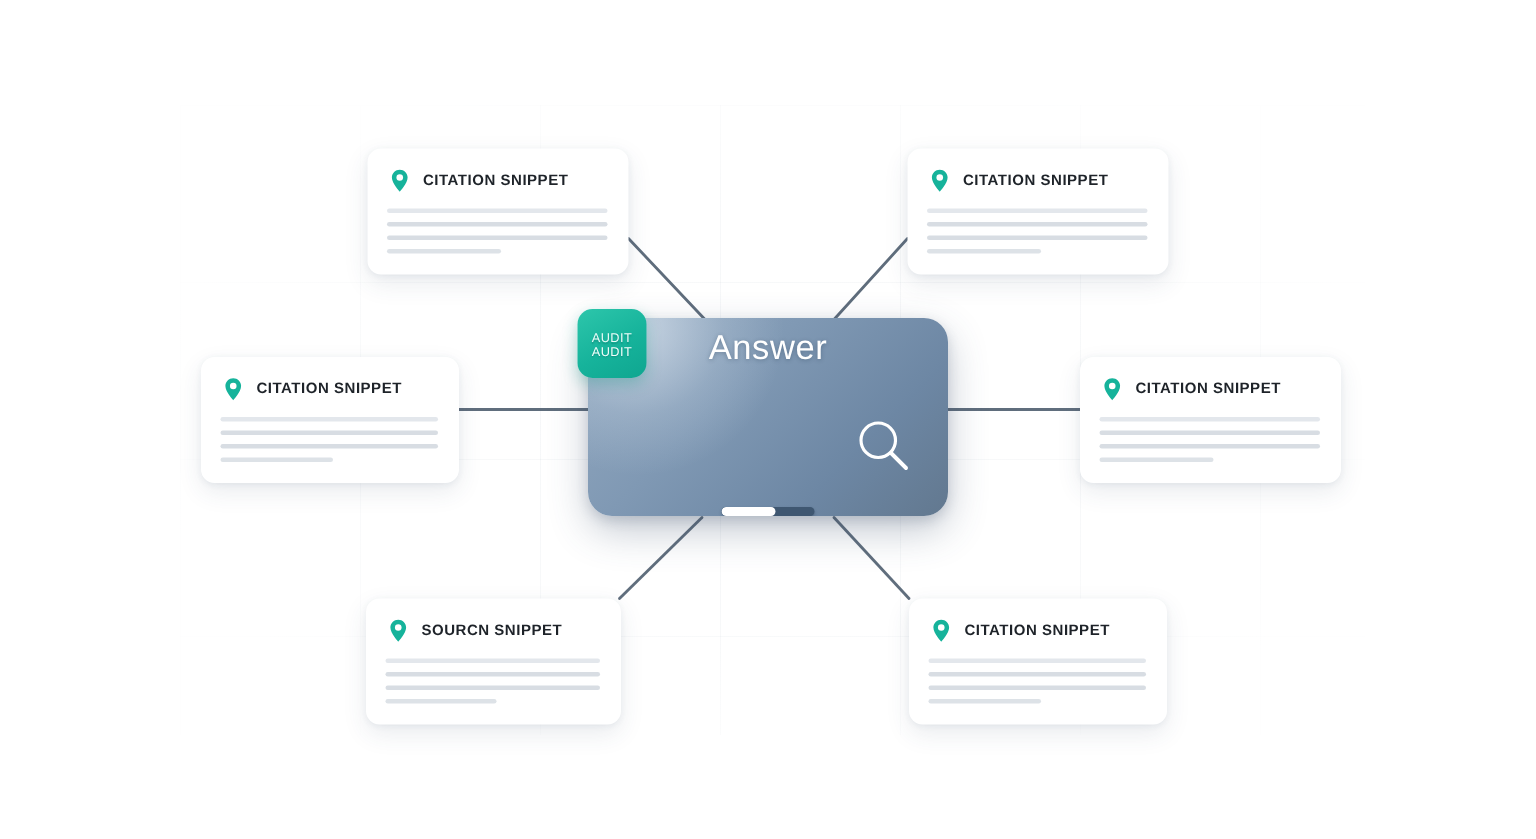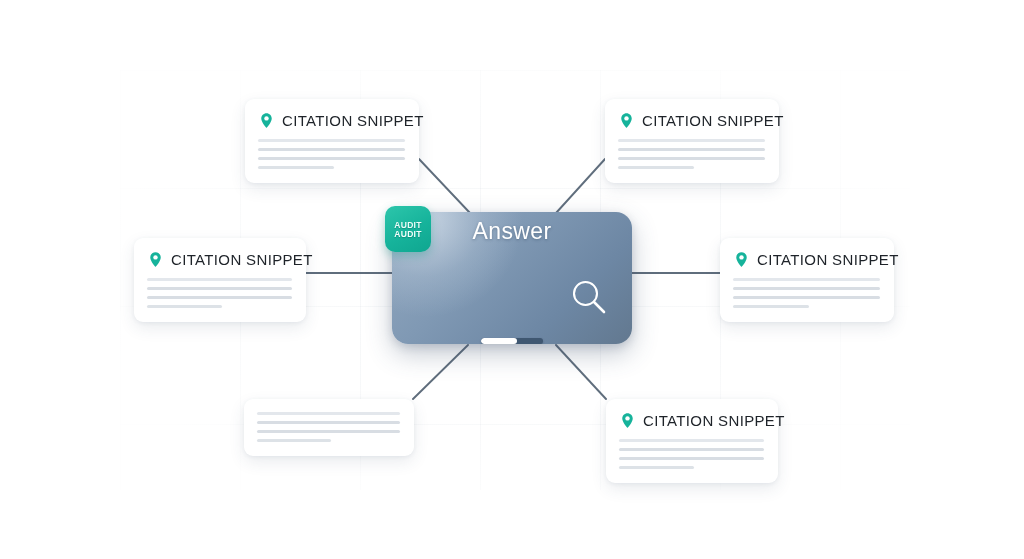--- a/index.html
+++ b/index.html
@@ -127,21 +127,21 @@
     box-shadow: 0 4px 10px rgba(20,150,130,0.32);
     display: flex;
     flex-direction: column;
     align-items: center;
     justify-content: center;
     overflow: hidden;
   }
   .audit-line {
     color: #eafcf8;
     font-size: 8.5px;
-    font-weight: 700;
+    font-weight: 400;
     letter-spacing: 0.3px;
     line-height: 10px;
     text-shadow: 0 1px 1px rgba(0,90,80,0.35);
   }
   .audit-line.second { margin-top: -1px; color: #f2fffc; }
 
   
   .snippet {
     position: absolute;
     background: #ffffff;
@@ -152,22 +152,22 @@
     padding: 13px 14px 14px 13px;
   }
   .snippet-head {
     display: flex;
     align-items: center;
     gap: 7px;
     margin-bottom: 10px;
   }
   .pin-icon { width: 17px; height: 17px; flex: 0 0 auto; display: block; }
   .snippet-title {
-    font-size: 15px;
-    font-weight: 400;
+    font-size: 10px;
+    font-weight: 700;
     color: #1e2329;
     letter-spacing: 0.35px;
     white-space: nowrap;
   }
   .snippet-lines { display: flex; flex-direction: column; gap: 6px; }
   .line {
     height: 3px;
     border-radius: 2px;
     background: #d8dde3;
   }
@@ -280,20 +280,27 @@
     </div>
     <div class="snippet-lines">
       <div class="line l-soft"></div>
       <div class="line l-full"></div>
       <div class="line l-full"></div>
       <div class="line l-short"></div>
     </div>
   </div>
 
   <div class="snippet" id="card-bl">
+    <div class="snippet-head">
+      <svg class="pin-icon" viewBox="0 0 24 24">
+        <path d="M12 1.6c-4.1 0-7.4 3.3-7.4 7.4 0 5.4 7.4 13.4 7.4 13.4s7.4-8 7.4-13.4c0-4.1-3.3-7.4-7.4-7.4z" fill="#16b39b"></path>
+        <circle cx="12" cy="9" r="3.1" fill="#ffffff"></circle>
+      </svg>
+      <span class="snippet-title">SOURCN SNIPPET</span>
+    </div>
     <div class="snippet-lines">
       <div class="line l-soft"></div>
       <div class="line l-full"></div>
       <div class="line l-full"></div>
       <div class="line l-short"></div>
     </div>
   </div>
 
   <div class="snippet" id="card-br">
     <div class="snippet-head">

